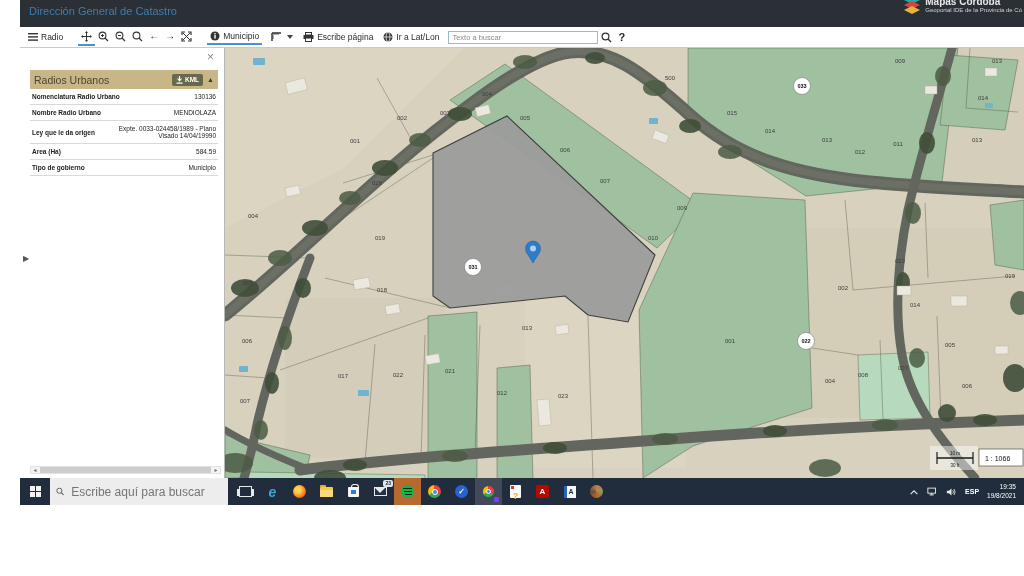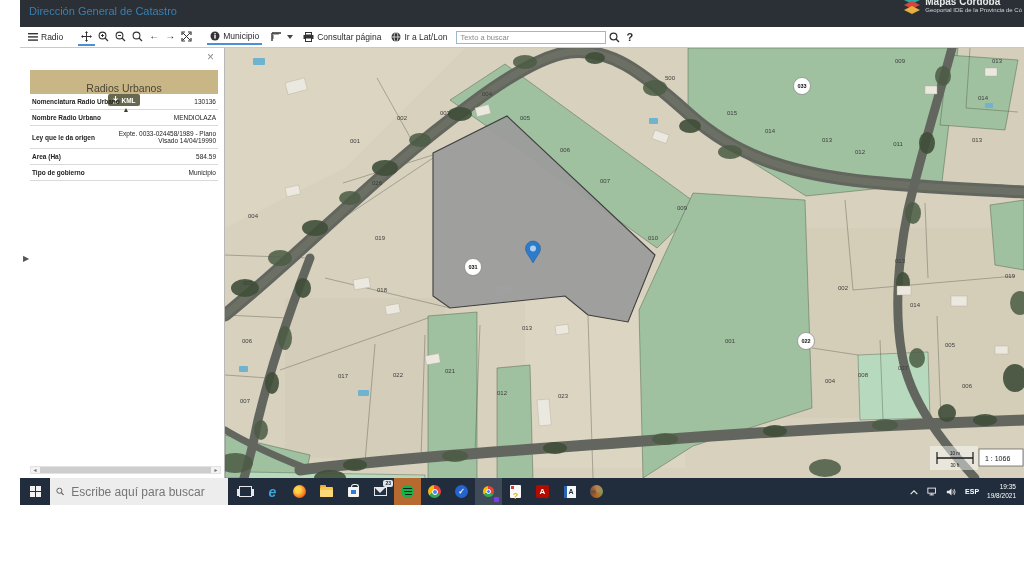--- a/index.html
+++ b/index.html
@@ -25,21 +25,21 @@
   .tool.active{border-bottom:2px solid var(--accent,#4a90d9);}
   .item-active{border-bottom:2px solid var(--accent,#4a90d9);}
   .tsearch{height:13px;width:150px;border:1px solid #9cb9c9;font-size:7.5px;padding:0 3px;color:#333;margin-left:6px;}
   .tsearch::placeholder{color:#8a8a8a;}
   .caret{width:0;height:0;border-left:3px solid transparent;border-right:3px solid transparent;border-top:4px solid #444;margin-left:2px;}
 
   
   .panel{position:absolute;left:0;top:48px;width:205px;height:430px;background:#fff;border-right:1px solid #b8b8b8;}
   .panel-close{position:absolute;right:10px;top:3px;font-size:12px;color:#8a8a8a;line-height:1;cursor:default;}
   .card{position:absolute;left:10px;right:6px;top:22px;}
-  .card-hd{display:flex;align-items:center;background:var(--tan,#c8b687);height:19px;padding:12px 4px;flex-direction:column;}
+  .card-hd{display:flex;align-items:center;background:var(--tan,#c8b687);height:19px;padding:4px 4px;}
   .card-title{flex:1;font-size:10.5px;color:#4c4433;}
   .kml-btn{display:flex;align-items:center;gap:2px;background:#68684e;color:#fff;font-size:6.5px;font-weight:bold;
            border-radius:2px;padding:2px 4px;}
   .card-tri{font-size:7px;color:#3d3d2e;margin-left:4px;}
   .row{display:flex;justify-content:space-between;align-items:center;border-bottom:1px solid #d9d9d9;
        padding:4px 2px;font-size:6.5px;color:#222;}
   .row-l{font-weight:bold;}
   .row-v{text-align:right;max-width:100px;}
   .collapse-arrow{position:absolute;left:3px;top:206px;font-size:8px;color:#555;}
   .hscroll{position:absolute;left:10px;right:3px;bottom:4px;height:8px;background:#f3f3f3;border:1px solid #e3e3e3;
@@ -196,21 +196,21 @@
         <path d="M3,1 v2 M5,1 v2 M7,1 v2 M1,4 h2 M1,6 h2" stroke="#333" stroke-width="0.8"></path>
       </svg>
       <span class="caret"></span>
     </div>
     <div class="titem" style="margin-left:4px">
       <svg width="11" height="10" viewBox="0 0 11 10">
         <rect x="2.5" y="0.5" width="6" height="2.5" fill="none" stroke="#333"></rect>
         <rect x="0.5" y="3" width="10" height="4" fill="#333"></rect>
         <rect x="2.5" y="6" width="6" height="3.5" fill="#fff" stroke="#333"></rect>
       </svg>
-      <span>Consultar página</span>
+      <span>Escribe página</span>
     </div>
     <div class="titem" style="margin-left:4px">
       <svg width="10" height="10" viewBox="0 0 10 10">
         <circle cx="5" cy="5" r="4.5" fill="#333"></circle>
         <ellipse cx="5" cy="5" rx="2" ry="4.5" fill="none" stroke="#fff" stroke-width="0.7"></ellipse>
         <line x1="0.5" y1="5" x2="9.5" y2="5" stroke="#fff" stroke-width="0.7"></line>
       </svg>
       <span>Ir a Lat/Lon</span>
     </div>
     <input class="tsearch" placeholder="Texto a buscar" style="">

